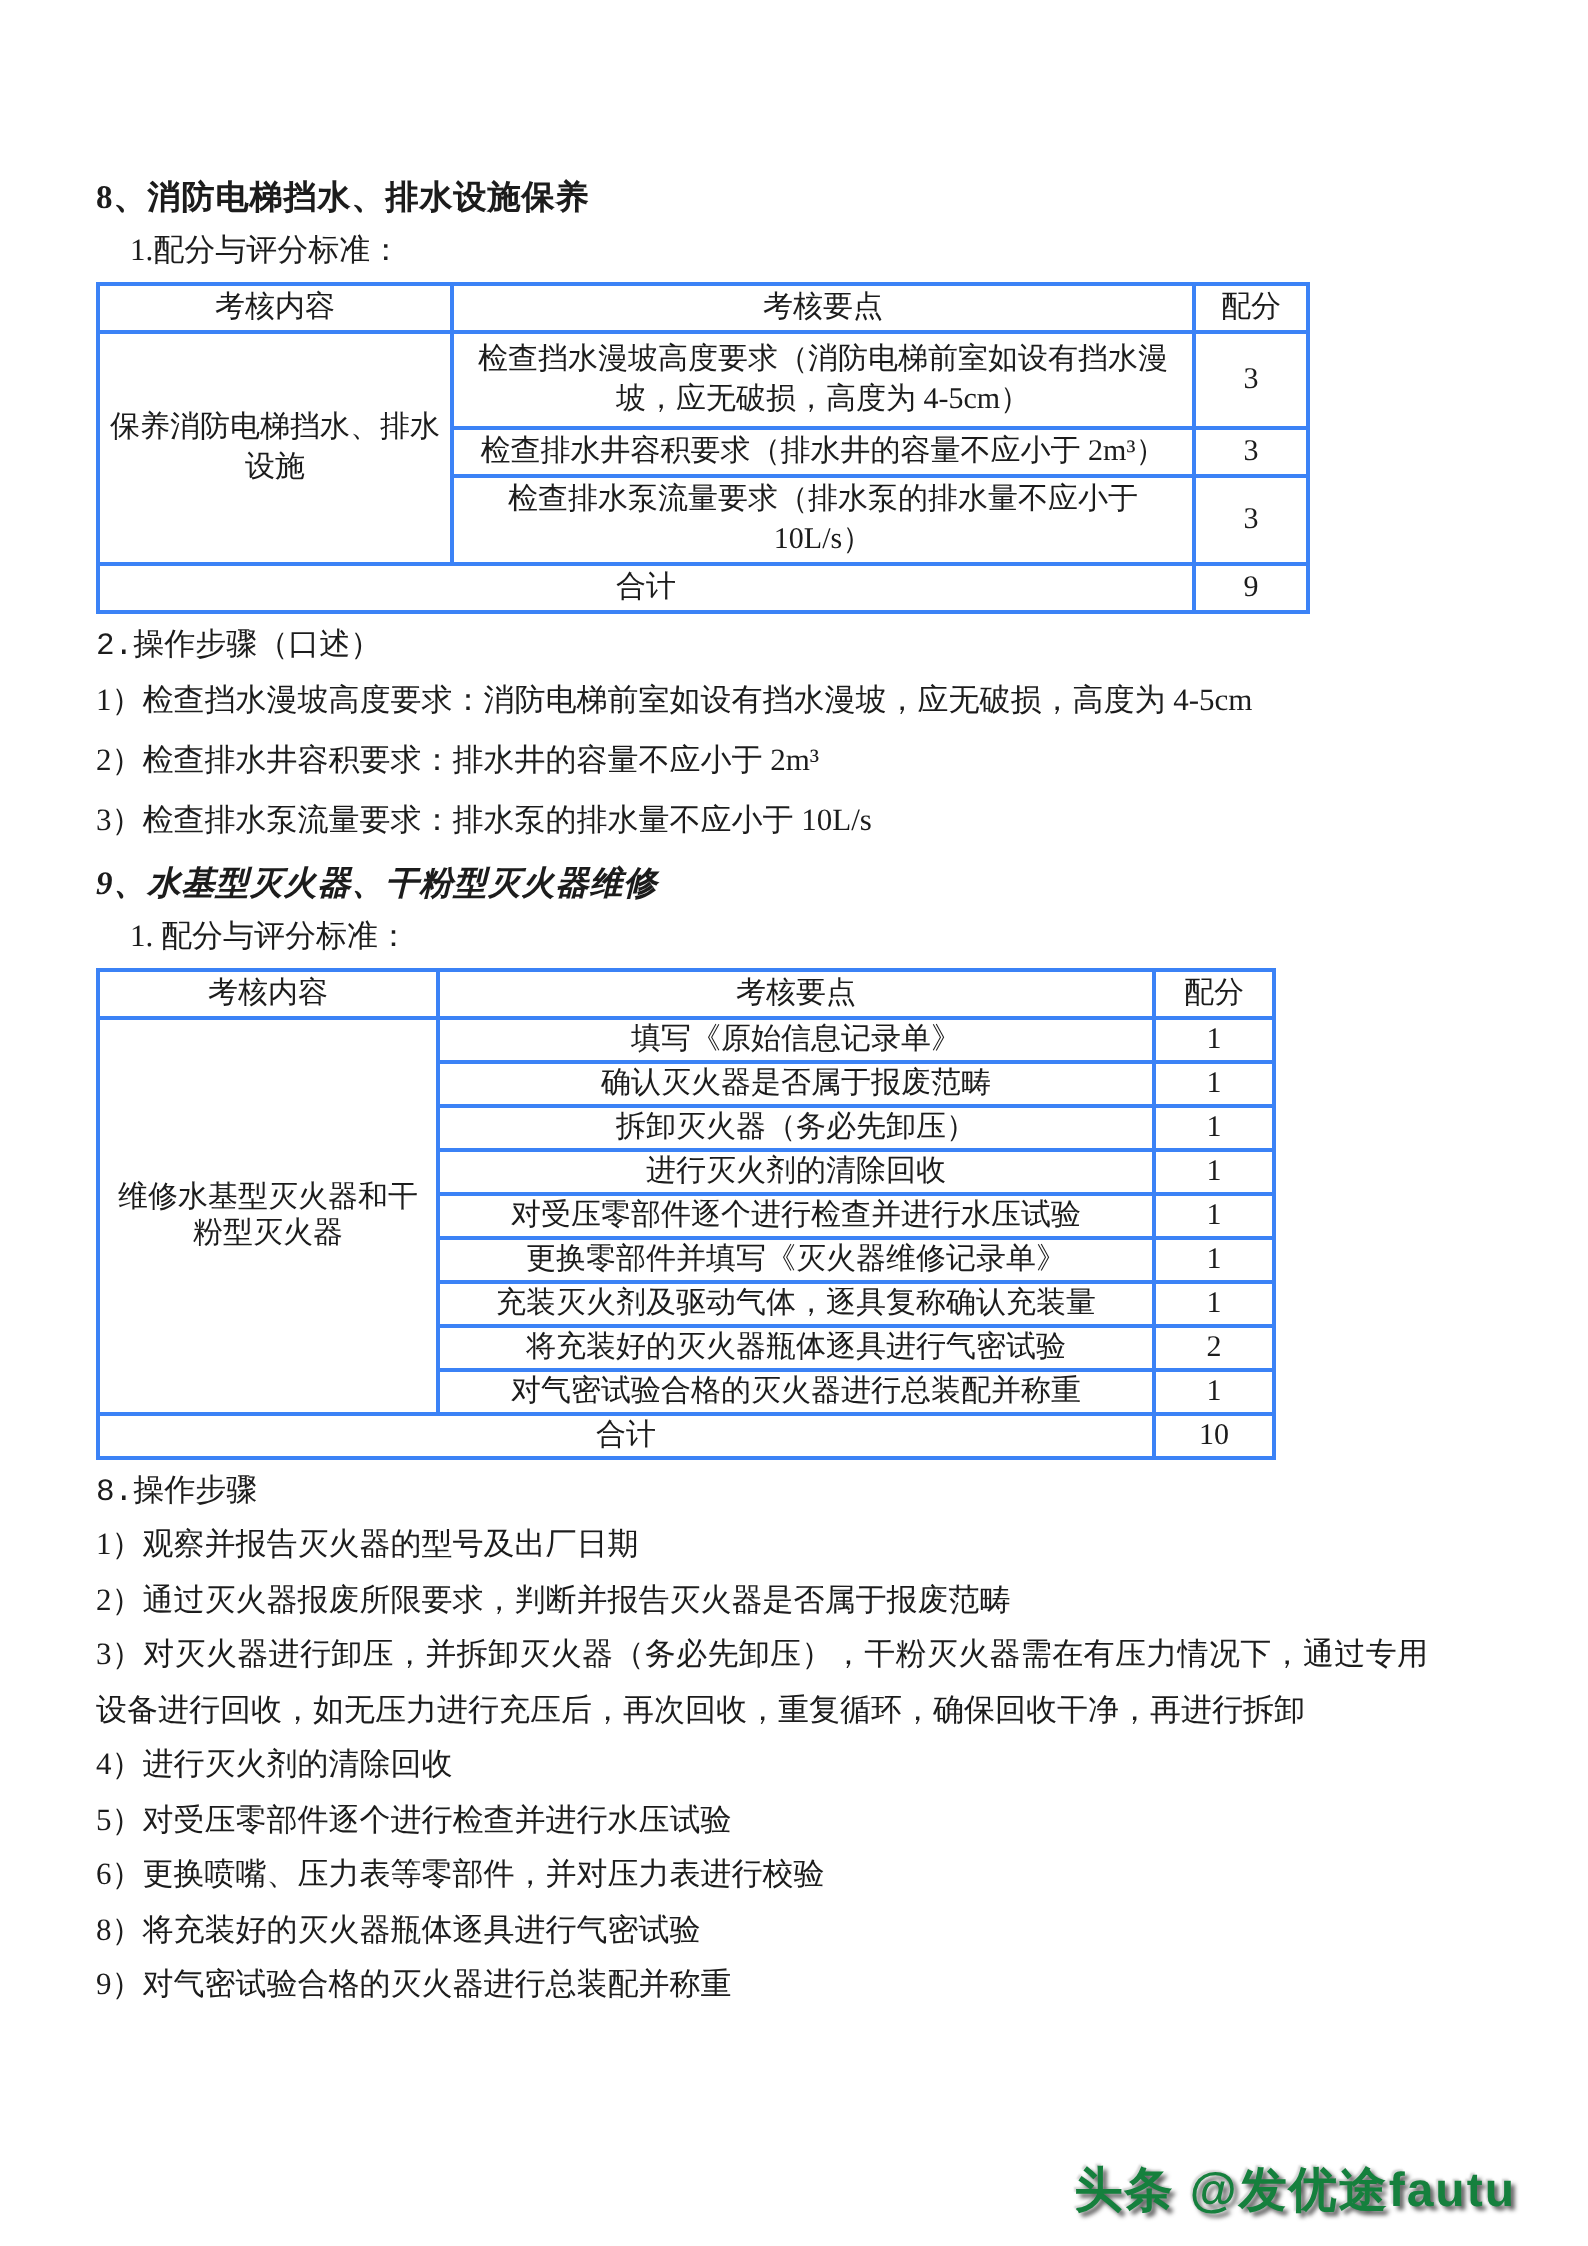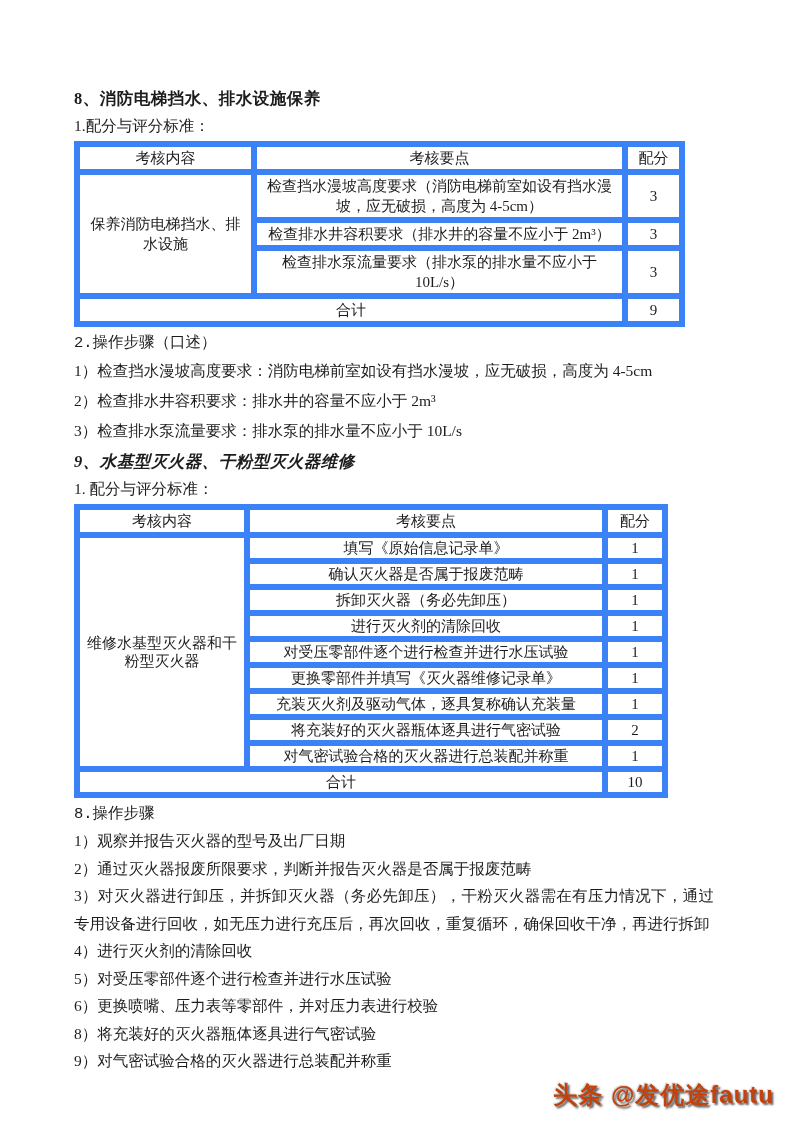--- a/index.html
+++ b/index.html
@@ -4,44 +4,45 @@
 <style>
   * { margin: 0; padding: 0; box-sizing: border-box; }
   html, body { background: #ffffff; }
   body {
     width: 794px; height: 1123px;
     position: relative;
     font-family: "Liberation Serif", "DejaVu Serif", serif;
     color: #1c1c1c;
     overflow: hidden;
   }
-  .content { padding: 88px 80px 0 74px; }
+  .content { padding: 88px 80px 0 48px; }
 
   .sec-title {
     font-size: 16.5px;
     font-weight: bold;
     line-height: 22px;
     letter-spacing: 0.5px;
   }
   .sub-label {
     font-size: 15.5px;
     line-height: 26px;
     margin-top: 3px;
+    margin-left: 17px;
   }
 
   table.score-table {
     border-collapse: collapse;
     table-layout: fixed;
     margin-top: 2px;
     font-size: 15px;
   }
   table.t1 { width: 605px; }
   table.t2 { width: 588px; }
   .score-table th, .score-table td {
-    border: 6px solid #3b82f6;
+    border: 2px solid #3b82f6;
     text-align: center;
     vertical-align: middle;
     font-weight: normal;
     padding: 1px 5px;
     line-height: 20px;
   }
   table.t1 th { height: 23px; }
   table.t1 td { height: 23px; }
   table.t1 tr.tall td { height: 48px; }
   table.t2 th { height: 23px; }
@@ -67,26 +68,26 @@
 
   .page-number {
     text-align: center;
     font-size: 13px;
     margin-top: 8px;
     letter-spacing: 1px;
   }
 
   .watermark {
     position: absolute;
-    right: 20px;
+    right: 36px;
     bottom: 12px;
     font-family: "Liberation Sans", "DejaVu Sans", sans-serif;
     font-weight: bold;
     font-size: 24px;
-    color: #c2410c;
+    color: #15803d;
     text-shadow: 2px 2px 2px rgba(90,90,90,0.95), -1px -1px 1px rgba(150,150,150,0.4);
     letter-spacing: 1px;
   }
 </style>
 </head>
 <body>
 
 <div class="content">
 
   <section class="sec8">

